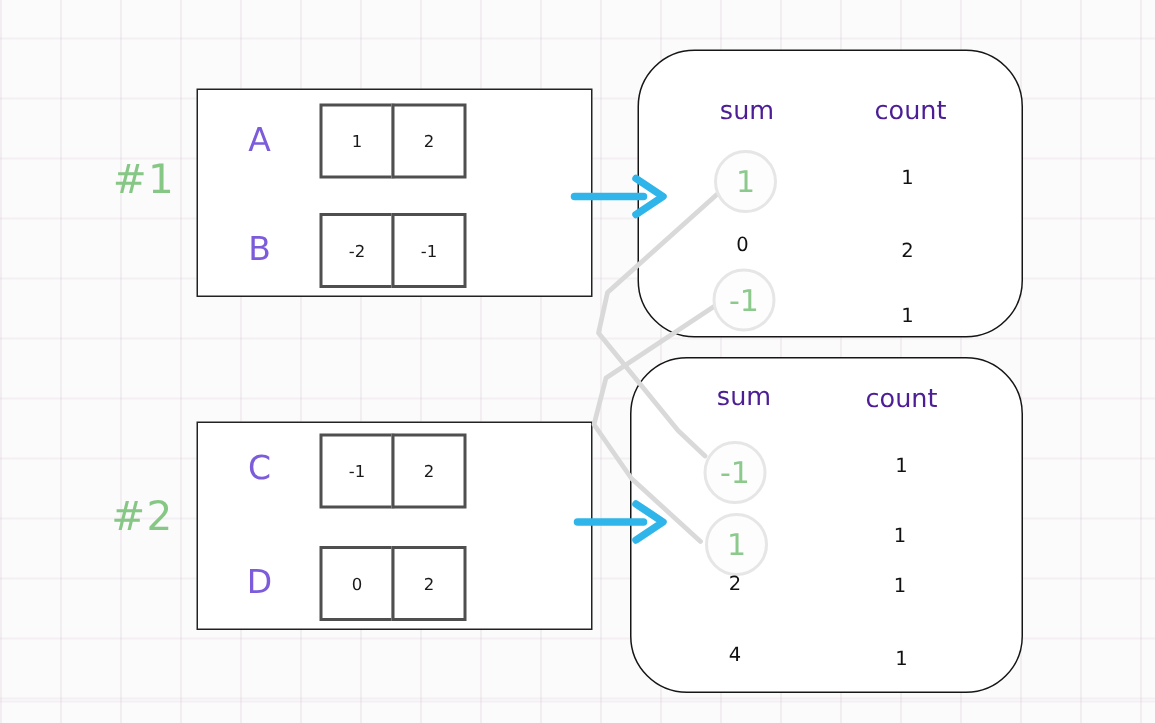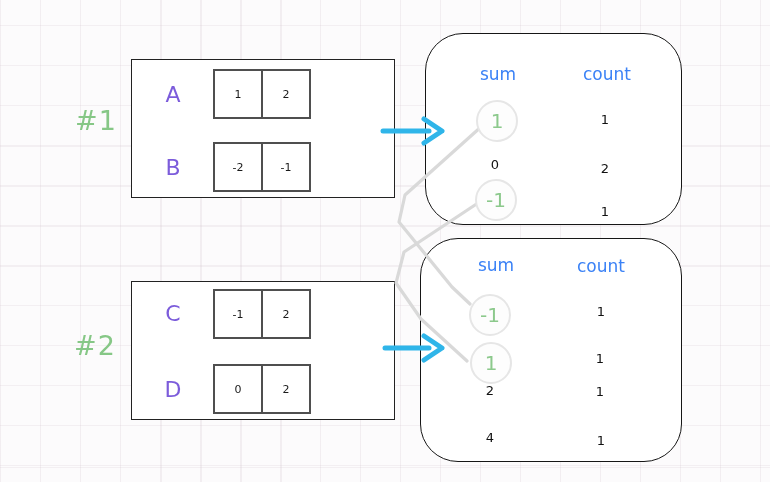--- a/index.html
+++ b/index.html
@@ -54,21 +54,21 @@
     position:absolute;
     border:1.4px solid #161616;
     border-radius:38px;
     background:#ffffff;
     box-sizing:border-box;
   }
   .rhead{
     position:absolute;
     transform:translate(-50%,-50%);
     font-size:17px;
-    color:#3b82f6;
+    color:#4c1d95;
     z-index:3;
   }
   .num{
     position:absolute;
     transform:translate(-50%,-50%);
     font-size:13px;
     color:#111;
     z-index:3;
   }
   .circle{

